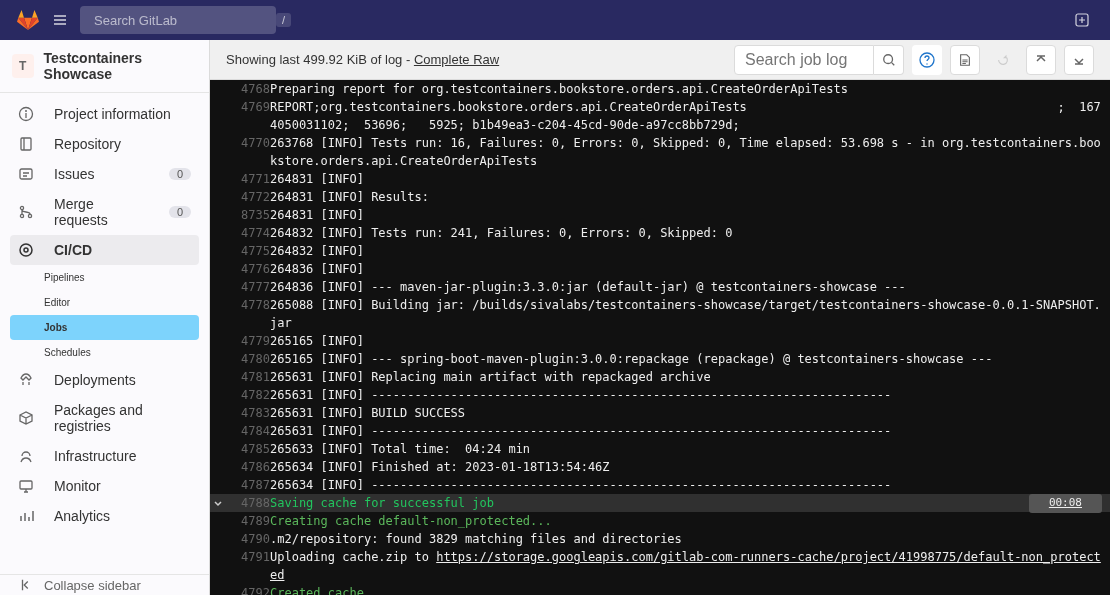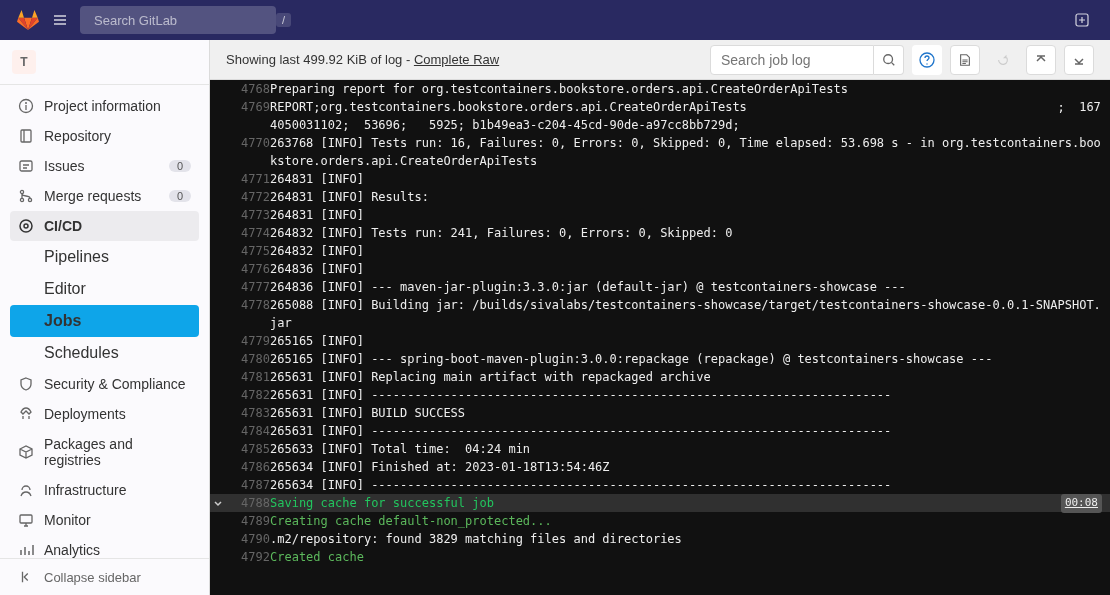--- a/index.html
+++ b/index.html
@@ -16,51 +16,51 @@
 .header-spacer { flex: 1; }
 .header-right-icon { width: 24px; height: 24px; display: flex; align-items: center; justify-content: center; cursor: pointer; }
 
 
 .layout { display: flex; height: calc(595px - 40px); }
 .sidebar { width: 210px; border-right: 1px solid #dbdbdb; background: #fbfafd; display: flex; flex-direction: column; }
 .sidebar-header { display: flex; align-items: center; gap: 10px; padding: 10px 12px; border-bottom: 1px solid #e5e5e5; }
 .project-avatar { width: 24px; height: 24px; background: #fef0ed; color: #666; font-size: 12px; font-weight: 600; border-radius: 4px; display: flex; align-items: center; justify-content: center; }
 .project-name { font-weight: 600; font-size: 14px; }
 .sidebar-items { flex: 1; overflow-y: auto; padding: 6px 10px; }
-.sidebar-item { display: flex; align-items: center; gap: 10px; padding: 7px 8px; border-radius: 4px; cursor: pointer; font-size: 14px; color: #333; }
+.sidebar-item { display: flex; align-items: center; gap: 20px; padding: 7px 8px; border-radius: 4px; cursor: pointer; font-size: 14px; color: #333; }
 .sidebar-item.active { background: rgba(0,0,0,0.06); font-weight: 600; }
-.sidebar-item.sub { padding-left: 34px; font-size: 16px; }
-.sidebar-item.sub.active { background: #0ea5e9; }
+.sidebar-item.sub { padding-left: 34px; font-size: 10px; }
+.sidebar-item.sub.active { background: #7dd3fc; }
 .sidebar-icon { width: 16px; height: 16px; display: flex; align-items: center; justify-content: center; flex-shrink: 0; }
 .sidebar-badge { margin-left: auto; background: #e3e3ea; color: #555; font-size: 11px; padding: 0px 8px; border-radius: 10px; }
-.sidebar-footer { border-top: 1px solid #e5e5e5; padding: 10px 18px; display: flex; align-items: center; gap: 10px; cursor: pointer; font-size: 13px; color: #666; }
+.sidebar-footer { border-top: 1px solid #e5e5e5; padding: 2px 18px; display: flex; align-items: center; gap: 10px; cursor: pointer; font-size: 13px; color: #666; }
 
 
 .main { flex: 1; display: flex; flex-direction: column; overflow: hidden; }
 .log-toolbar { height: 40px; background: #f0f0f0; border-bottom: 1px solid #dbdbdb; display: flex; align-items: center; padding: 0 16px; gap: 8px; }
 .log-info { font-size: 13px; color: #333; flex: 1; }
 .log-info a { color: #333; text-decoration: underline; }
 .job-search { display: flex; }
-.job-search input { border: 1px solid #dbdbdb; border-radius: 4px 0 0 4px; height: 30px; padding: 0 10px; font-size: 14px; width: 164px; outline: none; }
+.job-search input { border: 1px solid #dbdbdb; border-radius: 4px 0 0 4px; height: 30px; padding: 0 10px; font-size: 16px; width: 140px; outline: none; }
 .job-search-btn { border: 1px solid #dbdbdb; border-left: none; background: #fff; width: 30px; height: 30px; border-radius: 0 4px 4px 0; display: flex; align-items: center; justify-content: center; cursor: pointer; }
 .toolbar-btn { border: 1px solid #dbdbdb; background: #fff; width: 30px; height: 30px; border-radius: 4px; display: flex; align-items: center; justify-content: center; cursor: pointer; color: #666; }
 .toolbar-btn.help { border: none; color: #1f75cb; }
 .toolbar-btn.disabled { color: #ccc; cursor: default; border: none; background: transparent; }
 
 
 .log-viewer { flex: 1; background: #111; overflow-x: hidden; font-family: "Menlo", "Monaco", "Consolas", monospace; font-size: 12px; line-height: 1.5; color: #eee; }
 .log-line { display: flex; padding: 0 8px 0 0; position: relative; white-space: pre-wrap; word-break: break-all; }
 .log-line.section { background: #303030; }
 .log-chevron { width: 16px; display: inline-flex; align-items: center; justify-content: center; color: #ccc; flex-shrink: 0; }
 .log-lineno { width: 44px; text-align: right; color: #666; flex-shrink: 0; user-select: none; }
 .log-text { flex: 1; }
 .log-text.cyan { color: #22c55e; }
 .log-text.green { color: #5cb85c; }
 .log-text .ul { text-decoration: underline; }
-.log-duration { position: absolute; right: 8px; background: #555; color: #eee; font-size: 11px; padding: 1px 4px; border-radius: 3px; text-decoration: underline; }
+.log-duration { position: absolute; right: 8px; background: #555; color: #eee; font-size: 11px; padding: 1px 20px; border-radius: 3px; text-decoration: underline; }
 
 svg { display: block; }
 </style>
 </head>
 <body>
 
 <div class="top-header">
   <div class="gitlab-logo">
     <svg width="22" height="22" viewBox="0 0 24 24">
         <path fill="#fc6d26" d="M12 23l4.4-13.5H7.6L12 23z"></path>
@@ -90,20 +90,21 @@
         <rect x="1" y="1" width="12" height="12" rx="2" fill="none" stroke="rgba(255,255,255,0.8)" stroke-width="1.2"></rect>
         <path stroke="rgba(255,255,255,0.8)" stroke-width="1.2" d="M7 4v6M4 7h6"></path>
       </svg>
   </div>
 </div>
 
 <div class="layout">
   <div class="sidebar">
     <div class="sidebar-header">
       <div class="project-avatar">T</div>
+      <div class="project-name">Testcontainers Showcase</div>
     </div>
     <div class="sidebar-items" id="sidebar-items">
         <div class="sidebar-item">
           <span class="sidebar-icon">
             <svg width="16" height="16" viewBox="0 0 16 16">
               <circle cx="8" cy="8" r="6.5" fill="none" stroke="#666" stroke-width="1.3"></circle>
               <circle cx="8" cy="5" r="1" fill="#666"></circle>
               <path stroke="#666" stroke-width="1.3" d="M8 7v5"></path>
             </svg>
           </span>
@@ -146,28 +147,20 @@
               <circle cx="8" cy="8" r="6" fill="none" stroke="#333" stroke-width="1.5"></circle>
               <circle cx="8" cy="8" r="2" fill="none" stroke="#333" stroke-width="1.5"></circle>
             </svg>
           </span>
           <span>CI/CD</span>
         </div>
         <div class="sidebar-item sub">Pipelines</div>
         <div class="sidebar-item sub">Editor</div>
         <div class="sidebar-item sub active">Jobs</div>
         <div class="sidebar-item sub">Schedules</div>
-        <div class="sidebar-item">
-          <span class="sidebar-icon">
-            <svg width="16" height="16" viewBox="0 0 16 16">
-              <path fill="none" stroke="#666" stroke-width="1.3" d="M8 2l5 2v4c0 3-2 5-5 6-3-1-5-3-5-6V4l5-2z"></path>
-            </svg>
-          </span>
-          <span>Security &amp; Compliance</span>
-        </div>
         <div class="sidebar-item">
           <span class="sidebar-icon">
             <svg width="16" height="16" viewBox="0 0 16 16">
               <path fill="none" stroke="#666" stroke-width="1.3" d="M8 2c3 0 5 4 5 4l-2 2-3-3-3 3-2-2s2-4 5-4zM5 10v3M11 10v3"></path>
             </svg>
           </span>
           <span>Deployments</span>
         </div>
         <div class="sidebar-item">
           <span class="sidebar-icon">
@@ -257,36 +250,37 @@
           </svg>
       </div>
     </div>
 
     <div class="log-viewer" id="log-viewer">
         <div class="log-line"><span class="log-chevron"></span><span class="log-lineno">4768</span><span class="log-text">Preparing report for org.testcontainers.bookstore.orders.api.CreateOrderApiTests</span></div>
         <div class="log-line"><span class="log-chevron"></span><span class="log-lineno">4769</span><span class="log-text">REPORT;org.testcontainers.bookstore.orders.api.CreateOrderApiTests                                           ;  1674050031102;  53696;   5925; b1b49ea3-c204-45cd-90de-a97cc8bb729d;</span></div>
         <div class="log-line"><span class="log-chevron"></span><span class="log-lineno">4770</span><span class="log-text">263768 [INFO] Tests run: 16, Failures: 0, Errors: 0, Skipped: 0, Time elapsed: 53.698 s - in org.testcontainers.bookstore.orders.api.CreateOrderApiTests</span></div>
         <div class="log-line"><span class="log-chevron"></span><span class="log-lineno">4771</span><span class="log-text">264831 [INFO]</span></div>
         <div class="log-line"><span class="log-chevron"></span><span class="log-lineno">4772</span><span class="log-text">264831 [INFO] Results:</span></div>
-        <div class="log-line"><span class="log-chevron"></span><span class="log-lineno">4773</span><span class="log-text">264831 [INFO]</span></div>
+        <div class="log-line"><span class="log-chevron"></span><span class="log-lineno">8735</span><span class="log-text">264831 [INFO]</span></div>
         <div class="log-line"><span class="log-chevron"></span><span class="log-lineno">4774</span><span class="log-text">264832 [INFO] Tests run: 241, Failures: 0, Errors: 0, Skipped: 0</span></div>
         <div class="log-line"><span class="log-chevron"></span><span class="log-lineno">4775</span><span class="log-text">264832 [INFO]</span></div>
         <div class="log-line"><span class="log-chevron"></span><span class="log-lineno">4776</span><span class="log-text">264836 [INFO]</span></div>
         <div class="log-line"><span class="log-chevron"></span><span class="log-lineno">4777</span><span class="log-text">264836 [INFO] --- maven-jar-plugin:3.3.0:jar (default-jar) @ testcontainers-showcase ---</span></div>
         <div class="log-line"><span class="log-chevron"></span><span class="log-lineno">4778</span><span class="log-text">265088 [INFO] Building jar: /builds/sivalabs/testcontainers-showcase/target/testcontainers-showcase-0.0.1-SNAPSHOT.jar</span></div>
         <div class="log-line"><span class="log-chevron"></span><span class="log-lineno">4779</span><span class="log-text">265165 [INFO]</span></div>
         <div class="log-line"><span class="log-chevron"></span><span class="log-lineno">4780</span><span class="log-text">265165 [INFO] --- spring-boot-maven-plugin:3.0.0:repackage (repackage) @ testcontainers-showcase ---</span></div>
         <div class="log-line"><span class="log-chevron"></span><span class="log-lineno">4781</span><span class="log-text">265631 [INFO] Replacing main artifact with repackaged archive</span></div>
         <div class="log-line"><span class="log-chevron"></span><span class="log-lineno">4782</span><span class="log-text">265631 [INFO] ------------------------------------------------------------------------</span></div>
         <div class="log-line"><span class="log-chevron"></span><span class="log-lineno">4783</span><span class="log-text">265631 [INFO] BUILD SUCCESS</span></div>
         <div class="log-line"><span class="log-chevron"></span><span class="log-lineno">4784</span><span class="log-text">265631 [INFO] ------------------------------------------------------------------------</span></div>
         <div class="log-line"><span class="log-chevron"></span><span class="log-lineno">4785</span><span class="log-text">265633 [INFO] Total time:  04:24 min</span></div>
         <div class="log-line"><span class="log-chevron"></span><span class="log-lineno">4786</span><span class="log-text">265634 [INFO] Finished at: 2023-01-18T13:54:46Z</span></div>
         <div class="log-line"><span class="log-chevron"></span><span class="log-lineno">4787</span><span class="log-text">265634 [INFO] ------------------------------------------------------------------------</span></div>
         <div class="log-line section"><span class="log-chevron"><svg width="10" height="10" viewBox="0 0 10 10">
               <path fill="none" stroke="#ccc" stroke-width="1.5" d="M2 4l3 3 3-3"></path>
             </svg></span><span class="log-lineno">4788</span><span class="log-text cyan">Saving cache for successful job</span><span class="log-duration">00:08</span></div>
         <div class="log-line"><span class="log-chevron"></span><span class="log-lineno">4789</span><span class="log-text green">Creating cache default-non_protected...</span></div>
         <div class="log-line"><span class="log-chevron"></span><span class="log-lineno">4790</span><span class="log-text">.m2/repository: found 3829 matching files and directories</span></div>
+        <div class="log-line"><span class="log-chevron"></span><span class="log-lineno">4791</span><span class="log-text">Uploading cache.zip to <span class="ul">https://storage.googleapis.com/gitlab-com-runners-cache/project/41998775/default-non_protected</span></span></div>
         <div class="log-line"><span class="log-chevron"></span><span class="log-lineno">4792</span><span class="log-text green">Created cache</span></div>
       </div>
   </div>
 </div>
 
 </body></html>

